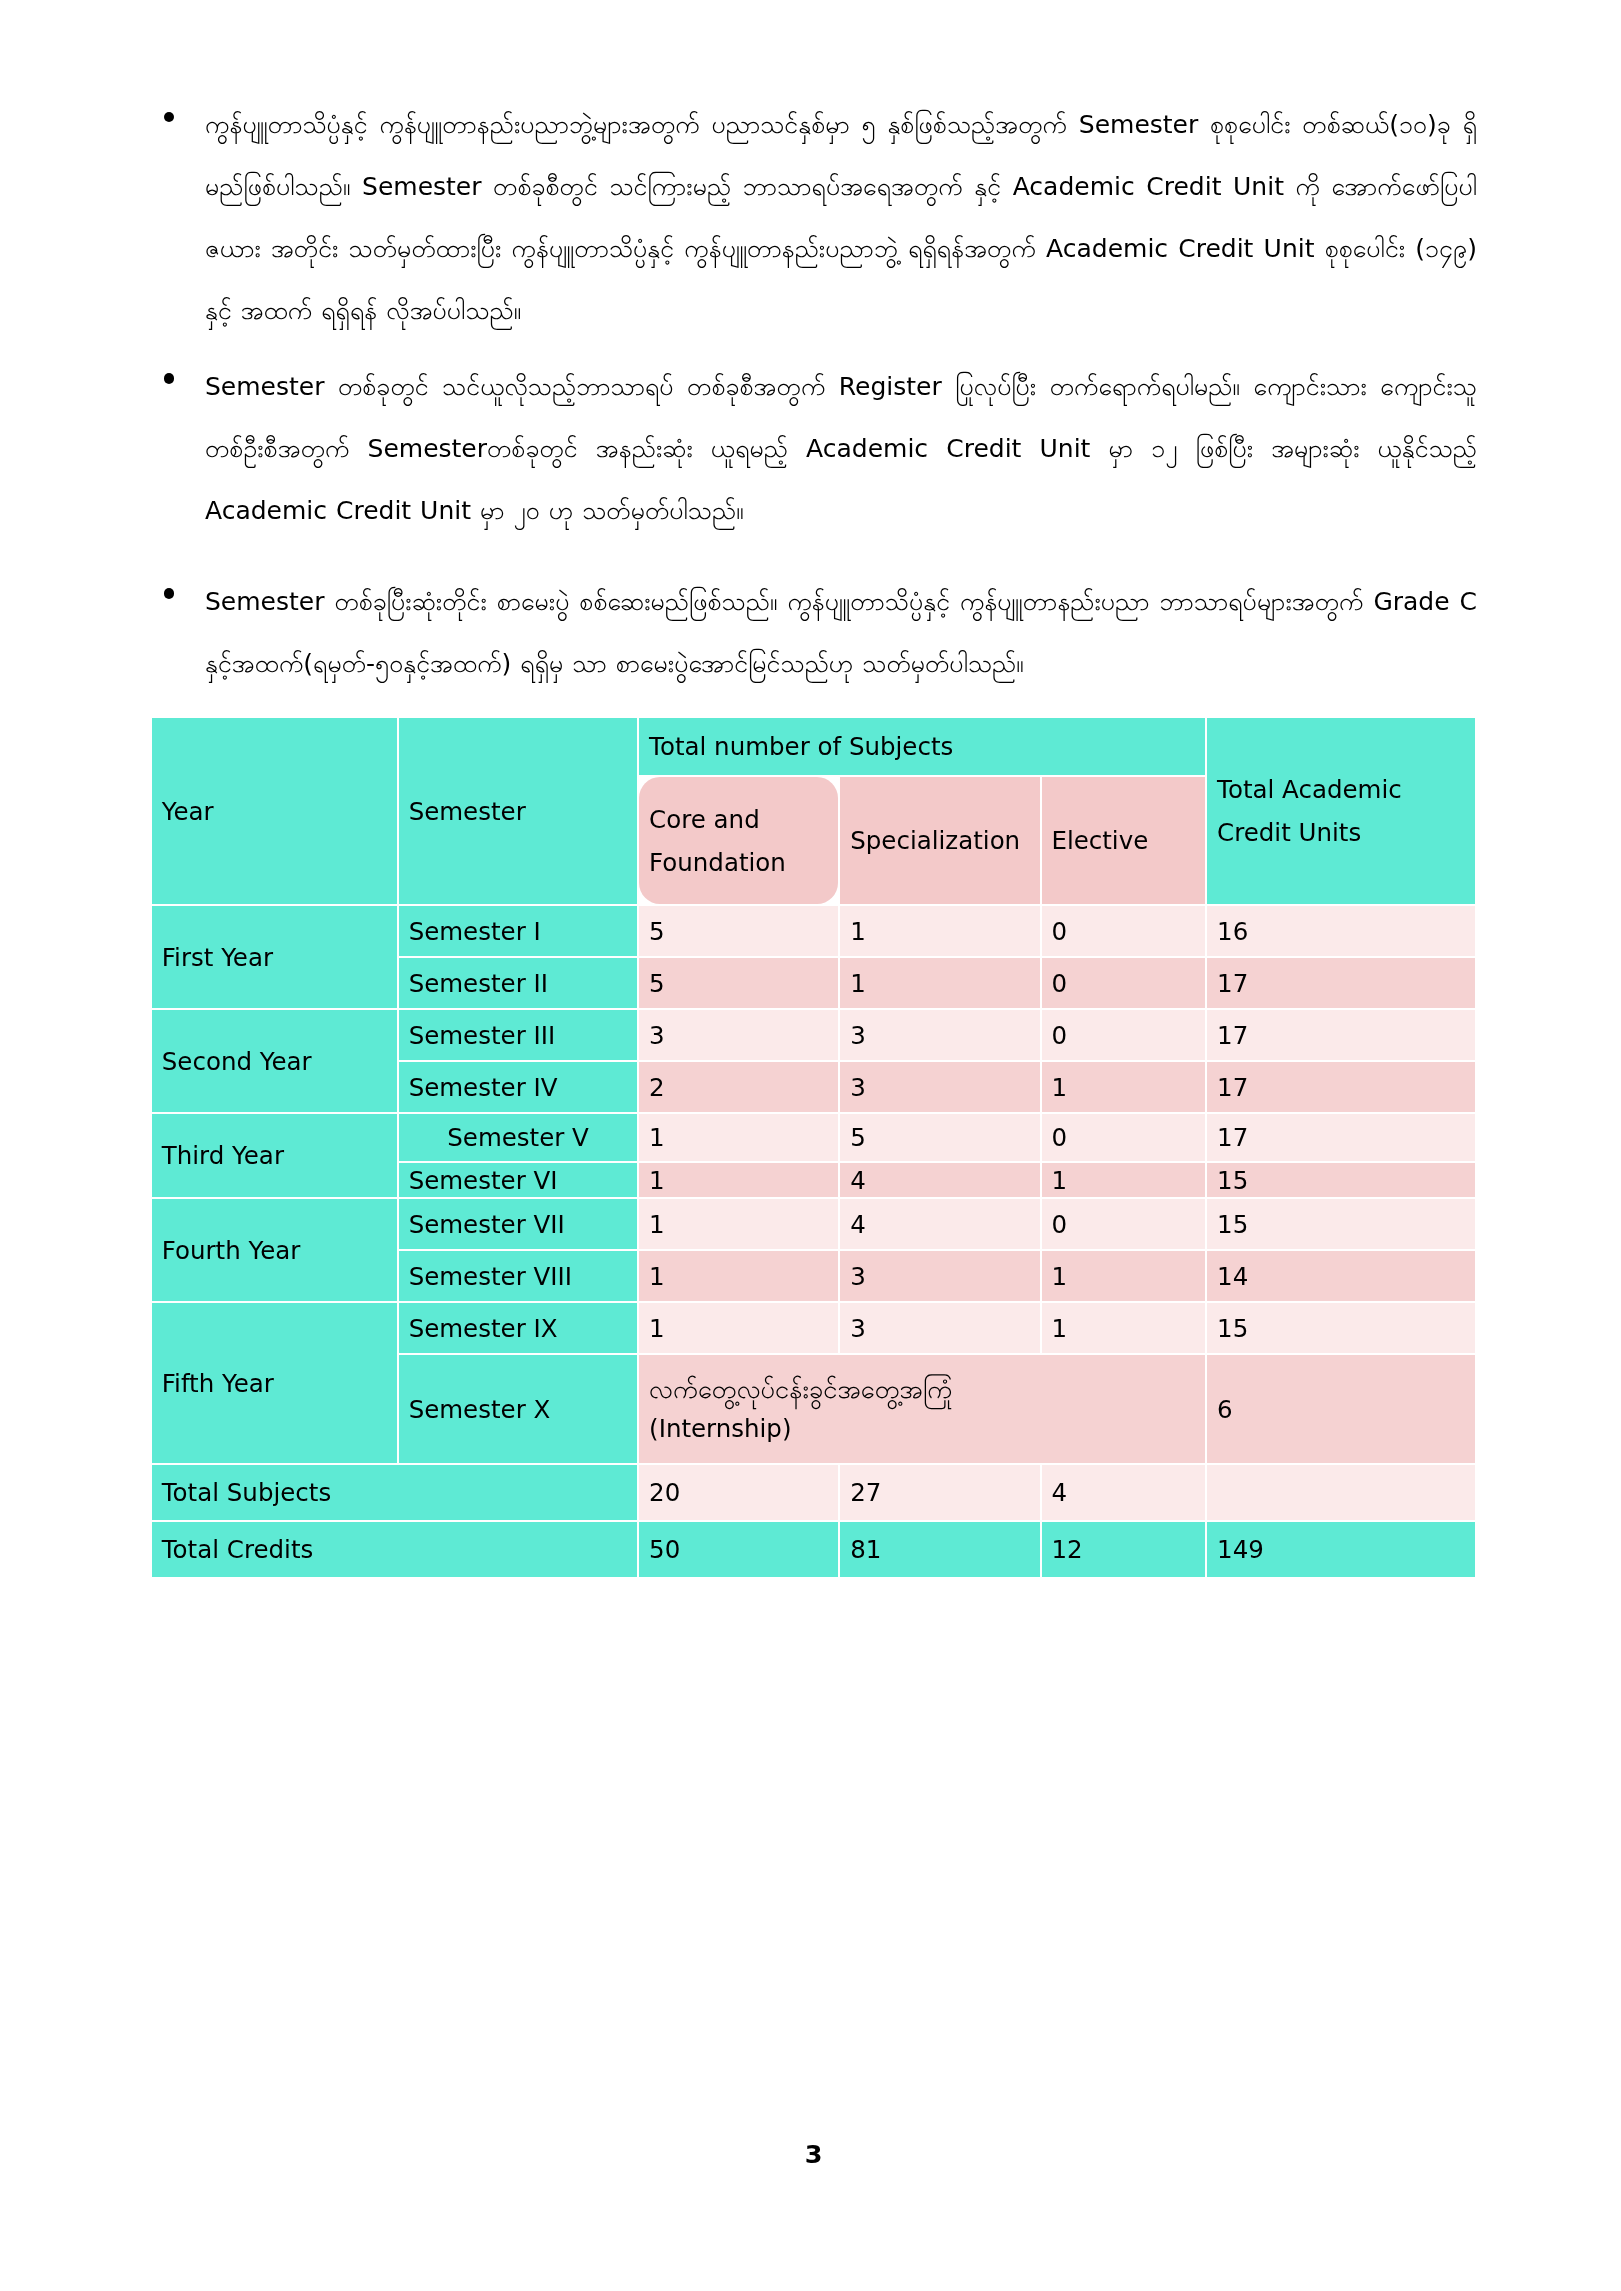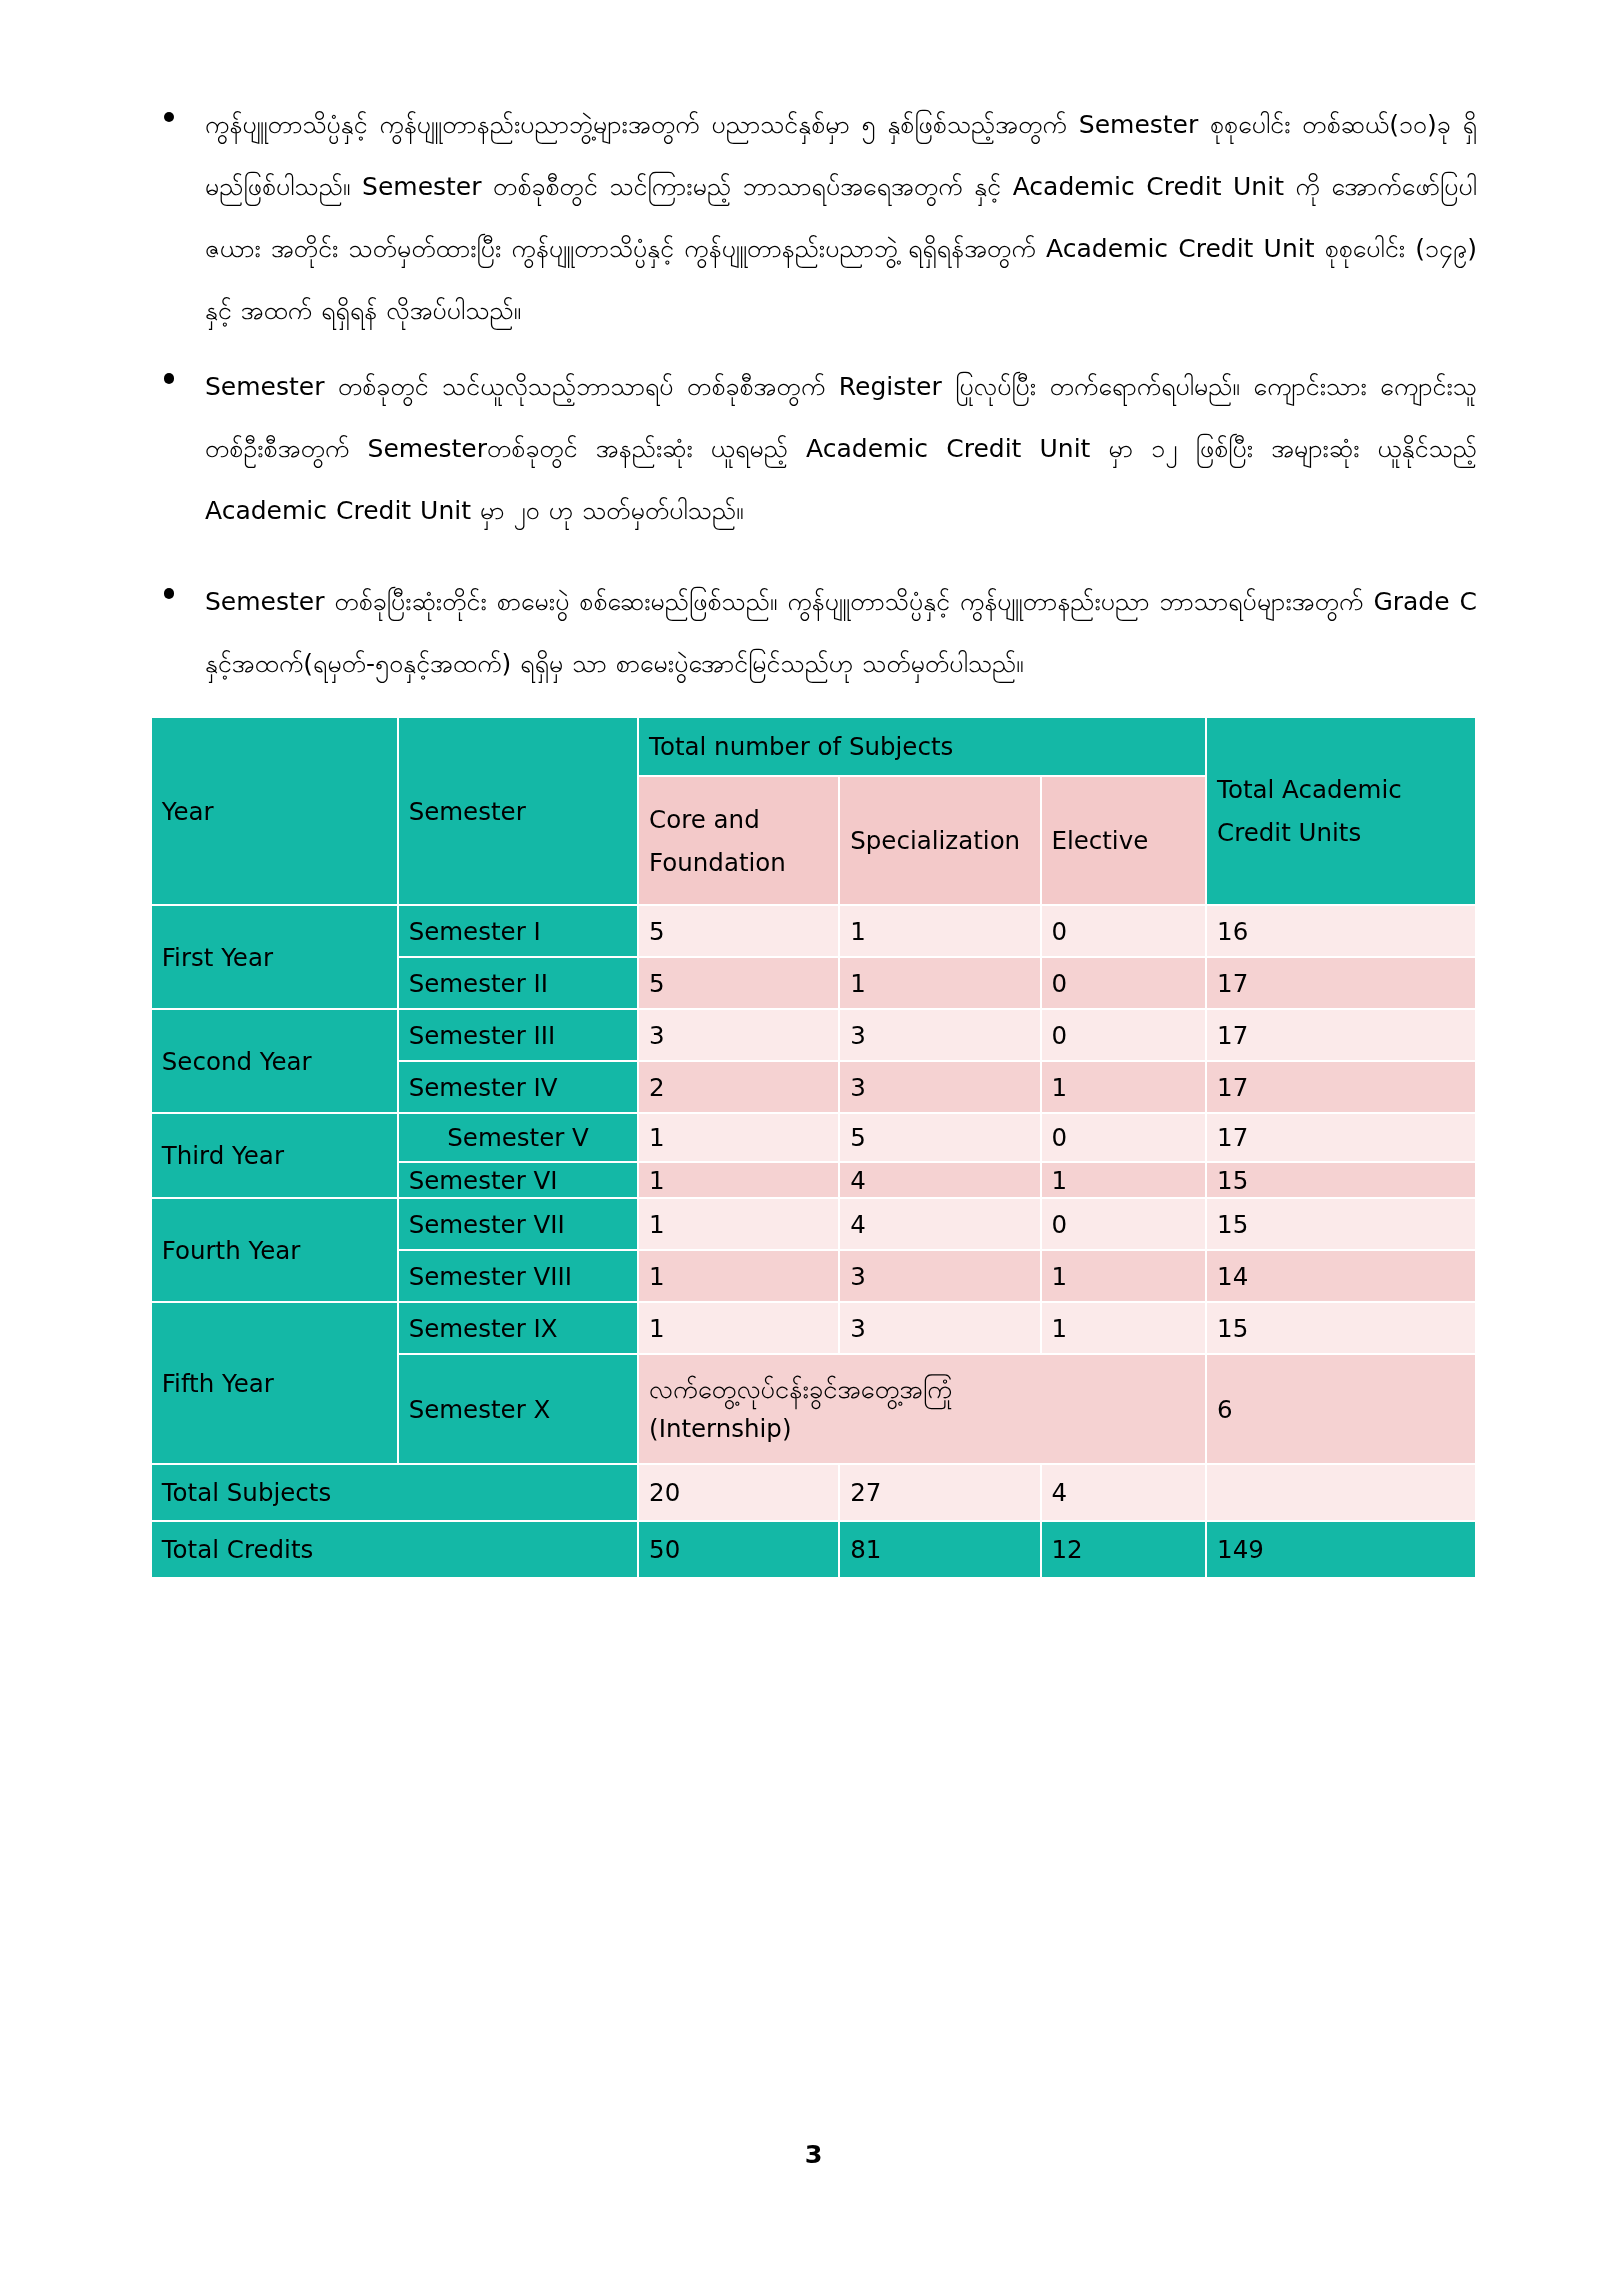--- a/index.html
+++ b/index.html
@@ -69,21 +69,21 @@
     font-size: 24.5px;
   }
   table.credits td, table.credits th {
     padding: 0 9.8px;
     vertical-align: middle;
     font-weight: normal;
     text-align: left;
     border: 0;
     overflow: hidden;
   }
-  .blue  { background: #14b8a6; }
+  .blue  { background: #5eead4; }
   .pink-head { background: #f3c9c9; }
   .pink-lt { background: #fbeaea; }
   .pink-dk { background: #f5d2d2; }
   .hdr-center { text-align: center; }
   .two-line { line-height: 43px; }
 
   .year-cell {
     font-weight: bold;
     font-size: 24.5px;
   }
@@ -159,21 +159,21 @@
         <tr>
           <th class="blue" rowspan="2" style="height:165px;">Year</th>
           <th class="blue" rowspan="2">Semester</th>
           <th class="blue hdr-center" colspan="3" style="height:57px;">Total number of Subjects</th>
           <th class="blue two-line" rowspan="2">
             <span>Total Academic</span><br>
             <span>Credit Units</span>
           </th>
         </tr>
         <tr>
-          <th class="pink-head hdr-center two-line" style="height:127px;">
+          <th class="pink-head hdr-center two-line" style="height:127px;border-radius:21px;">
             <span>Core and</span><br>
             <span>Foundation</span>
           </th>
           <th class="pink-head hdr-center">Specialization</th>
           <th class="pink-head hdr-center">Elective</th>
         </tr>
       </thead>
 
       <tbody>
 

